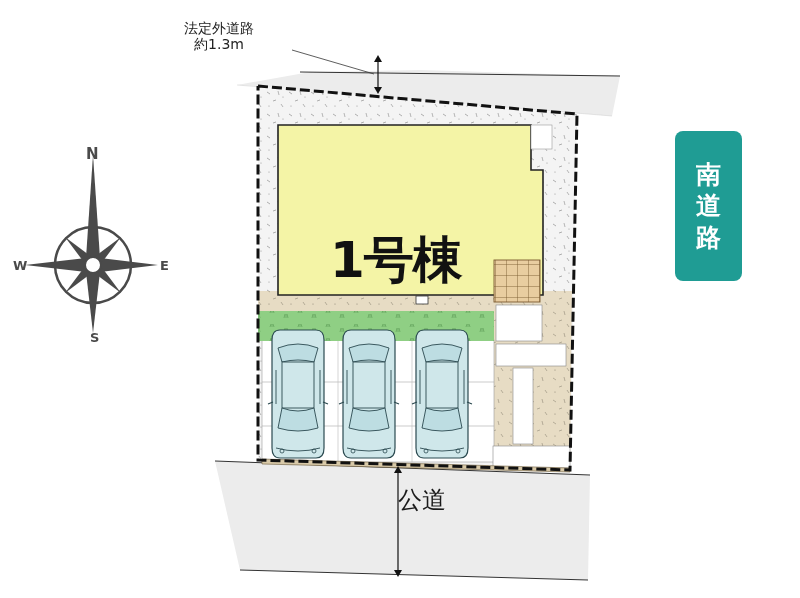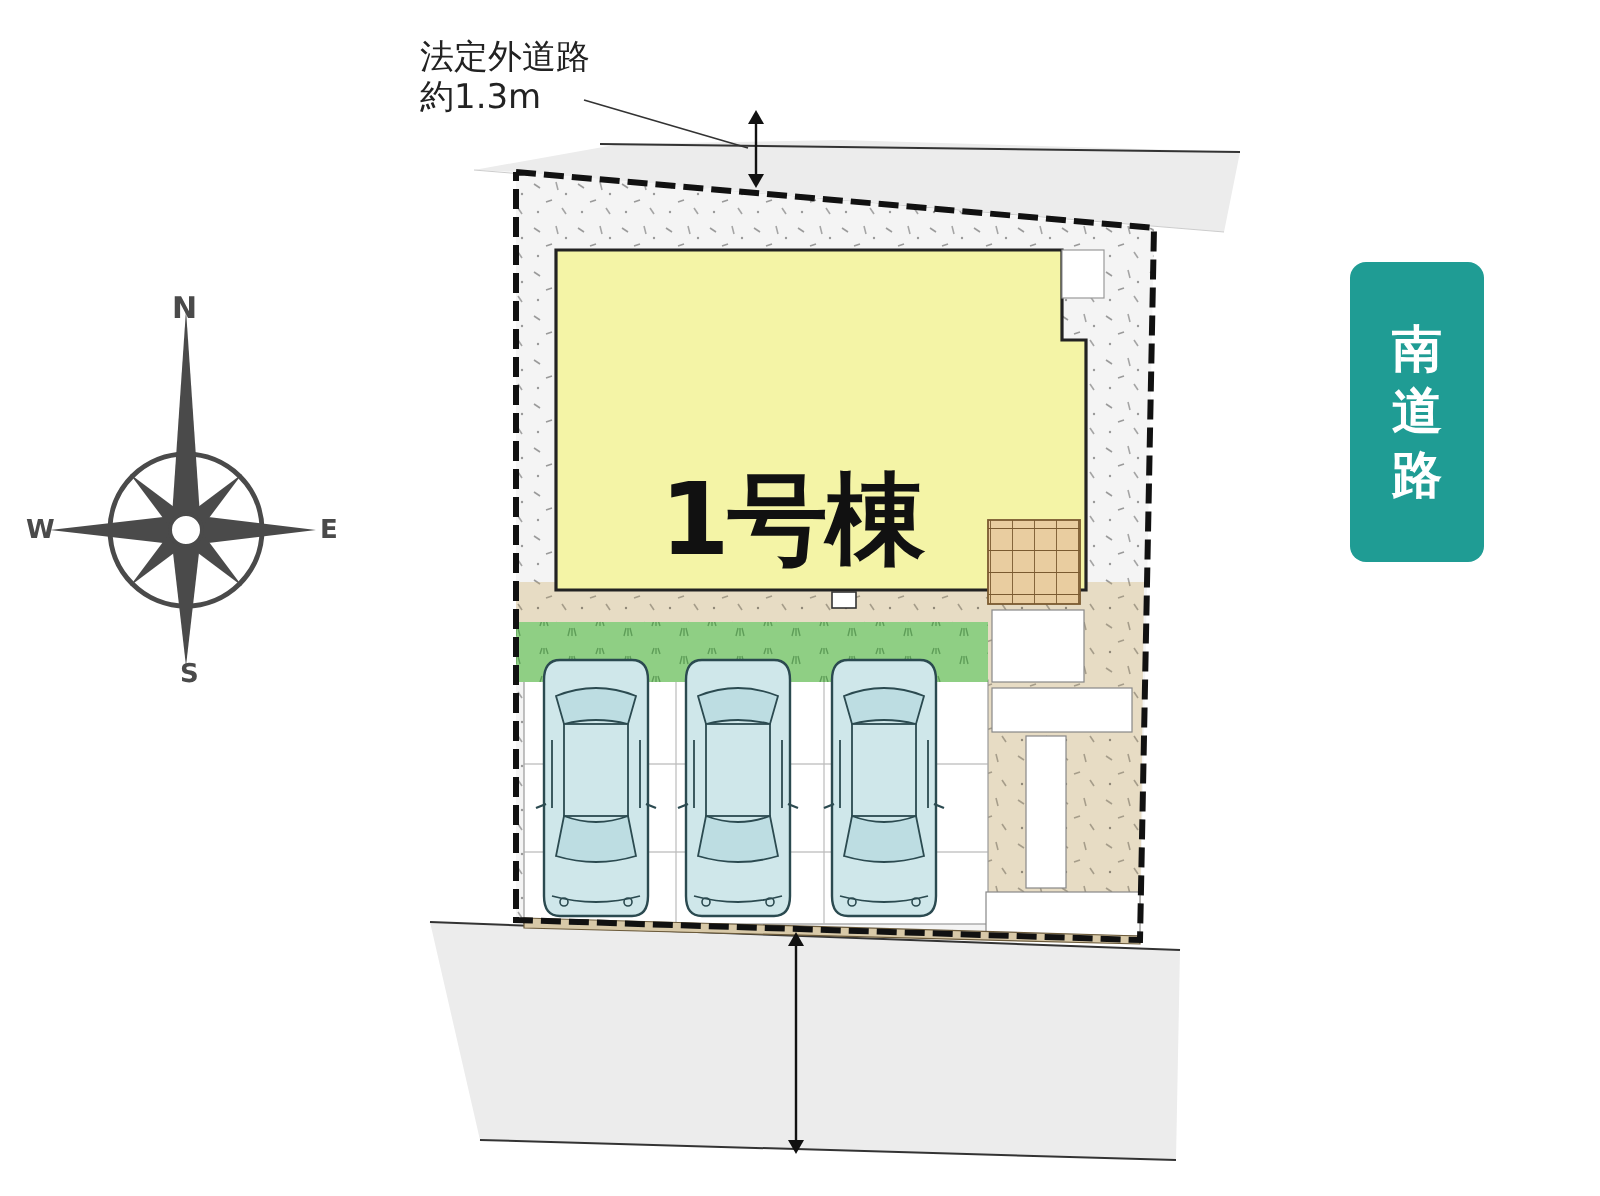--- a/index.html
+++ b/index.html
@@ -1,20 +1,20 @@
 <!DOCTYPE html>
 <html><head>
   <meta charset="utf-8">
   <style>
     html, body { margin: 0; padding: 0; background: #ffffff; }
     body { width: 800px; height: 598px; position: relative; overflow: hidden;
            font-family: "DejaVu Sans", "Liberation Sans", sans-serif; }
     #plan { position: absolute; left: 0; top: 0; width: 800px; height: 598px; }
     .lbl { position: absolute; color: #222; white-space: nowrap; line-height: 1.15; }
-    #private-road-label { left: 210px; top: 20px; font-size: 17px; text-align: left; }
+    #private-road-label { left: 184px; top: 20px; font-size: 14px; text-align: center; }
     #public-road-label { left: 398px; top: 487px; font-size: 24px; text-align: center; color: #1a1a1a; }
     #building-label { left: 330px; top: 192px; font-size: 50px; font-weight: bold; color: #111; letter-spacing: -1px; margin-top: 40px; }
     .compass-letter { position: absolute; color: #4a4a4a; font-weight: bold; font-size: 13px; }
     #south-road-badge { position: absolute; left: 675px; top: 131px; width: 67px; height: 150px;
       background: #1f9c94; border-radius: 8px; color: #fff; font-size: 25px; font-weight: bold;
       display: flex; flex-direction: column; align-items: center; justify-content: center; line-height: 1.25; }
     #south-road-badge span { display: block; }
   </style>
 </head>
 <body>
@@ -126,20 +126,21 @@
 <div class="compass-letter" style="left:90px;top:330px;">S</div>
 <div class="compass-letter" style="left:160px;top:258px;">E</div>
 <div class="compass-letter" style="left:13px;top:258px;">W</div>
 
 <div class="lbl" id="private-road-label">
   <div>法定外道路</div>
   <div>約1.3m</div>
 </div>
 
 <div class="lbl" id="public-road-label">
+  <div>公道</div>
 </div>
 
 <div class="lbl" id="building-label">1号棟</div>
 
 <div id="south-road-badge">
   <span>南</span>
   <span>道</span>
   <span>路</span>
 </div>
 

